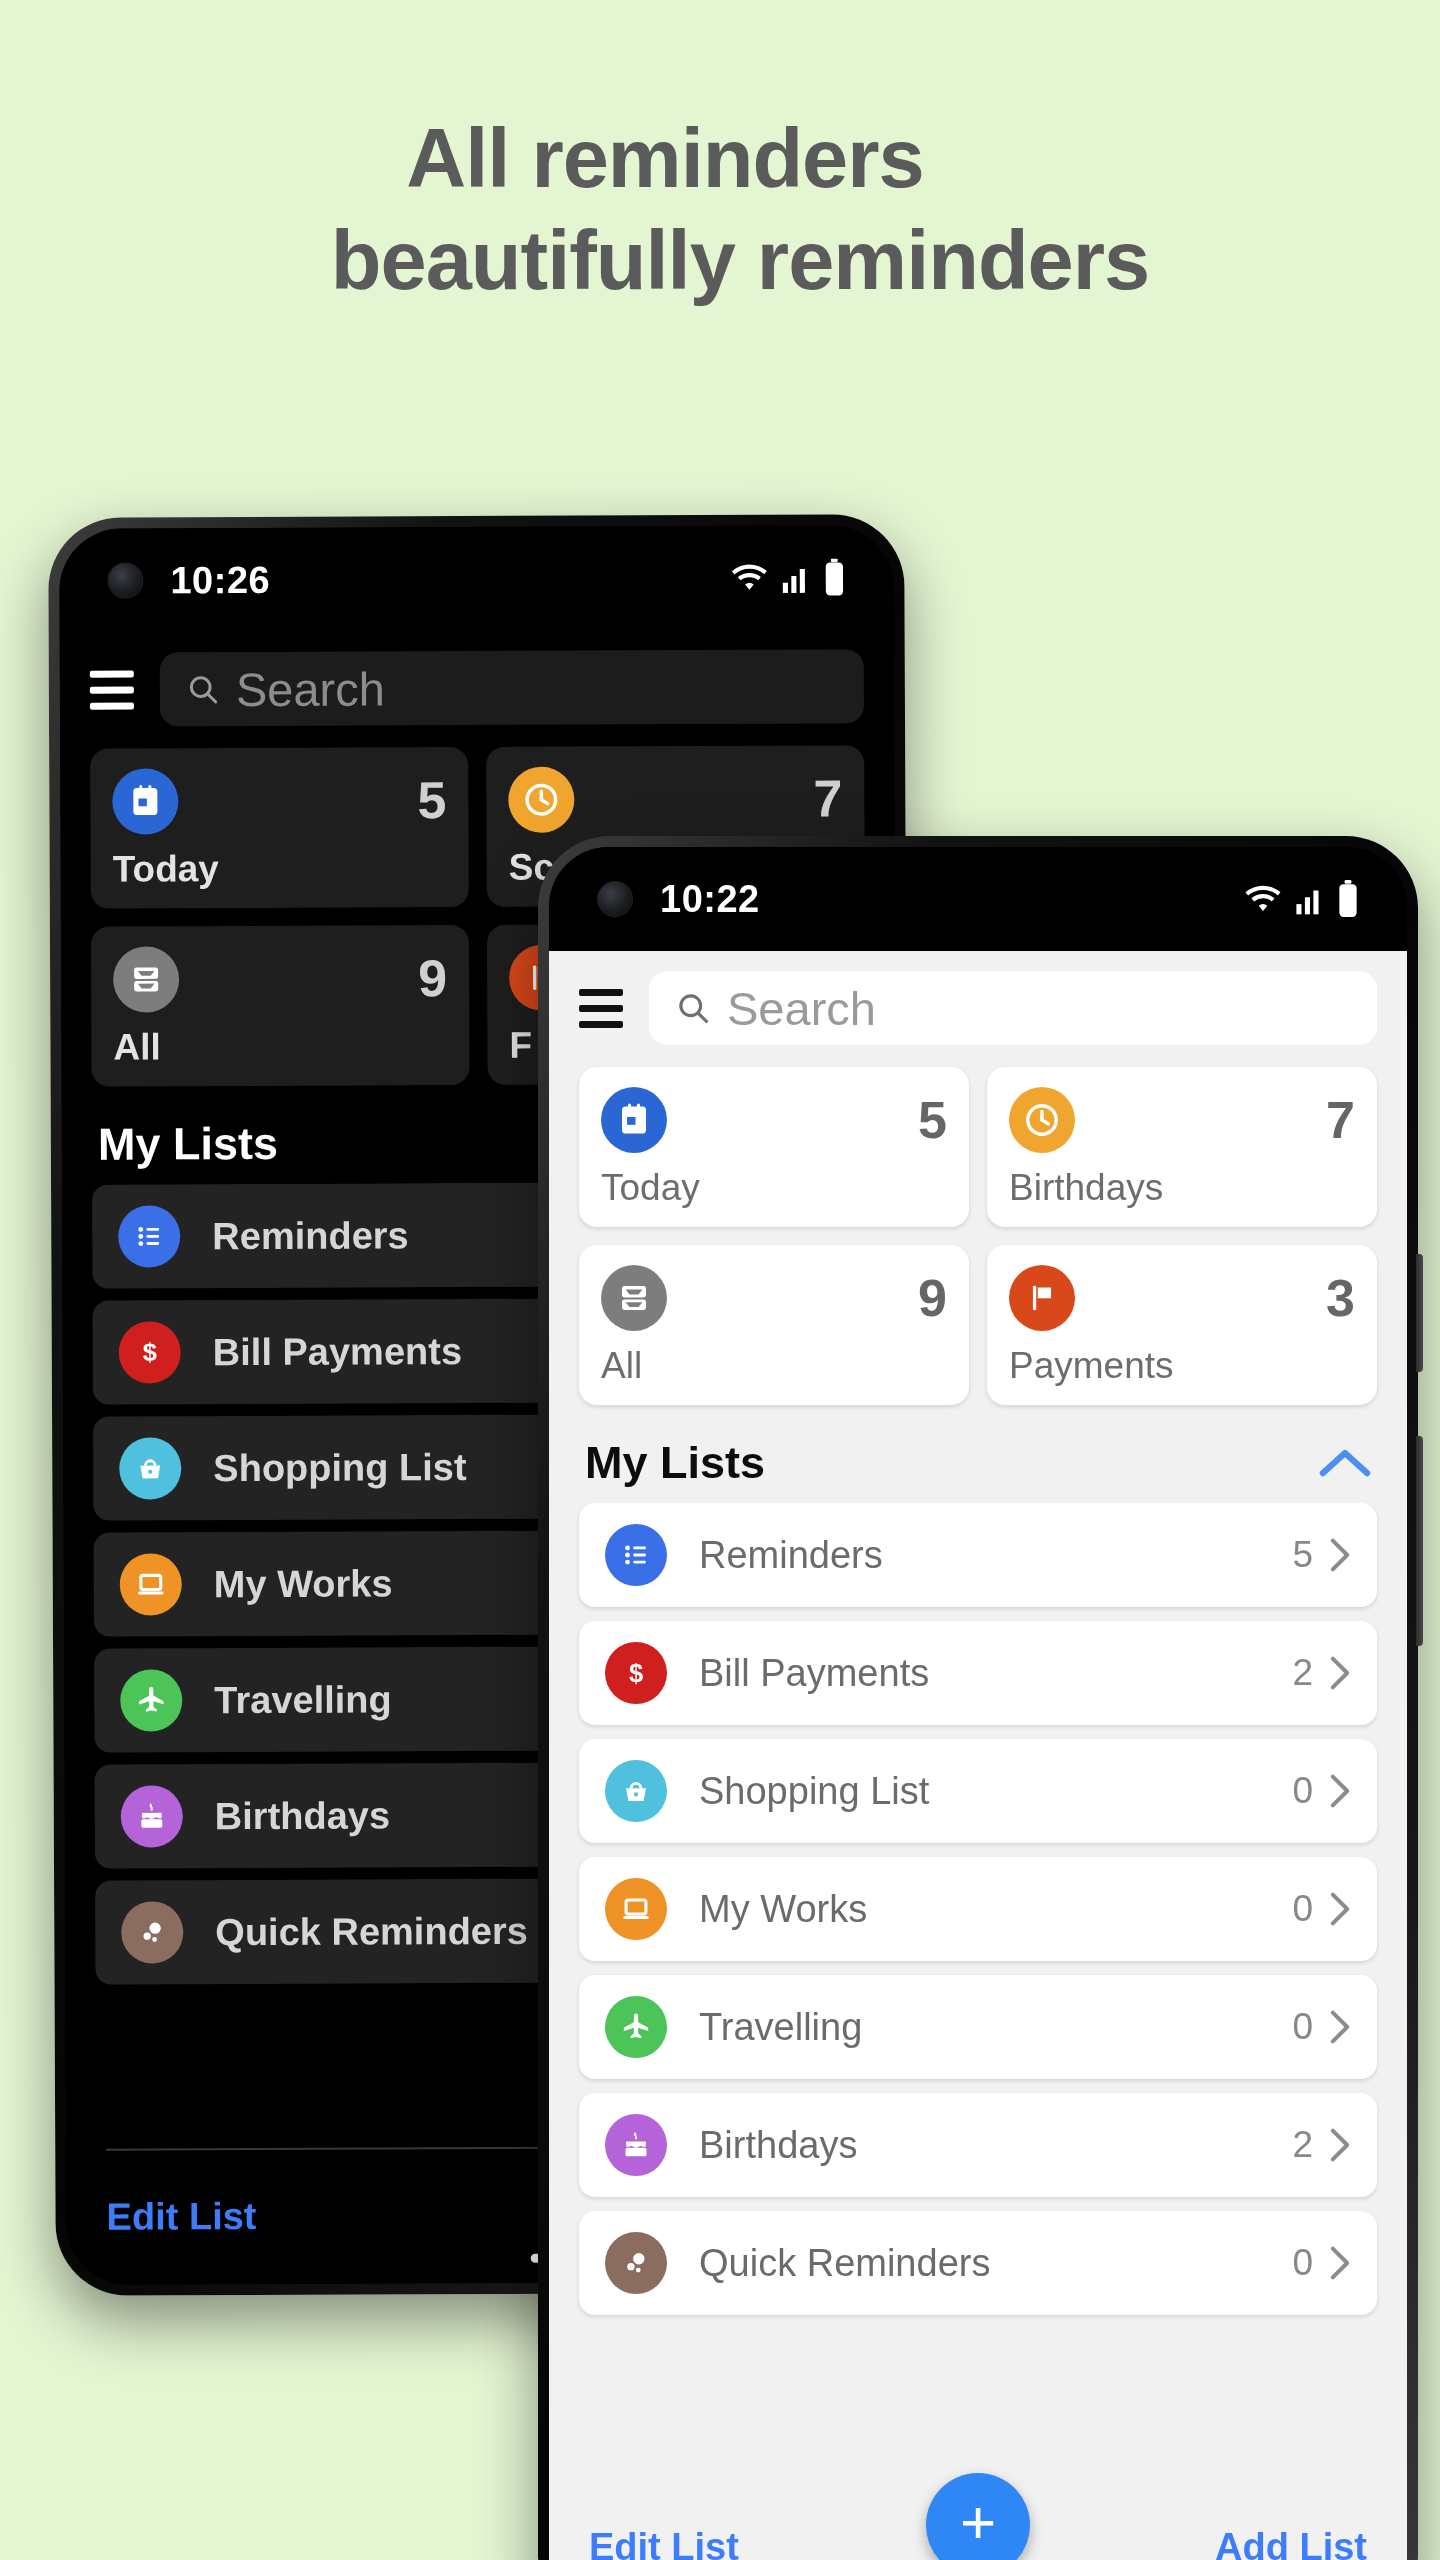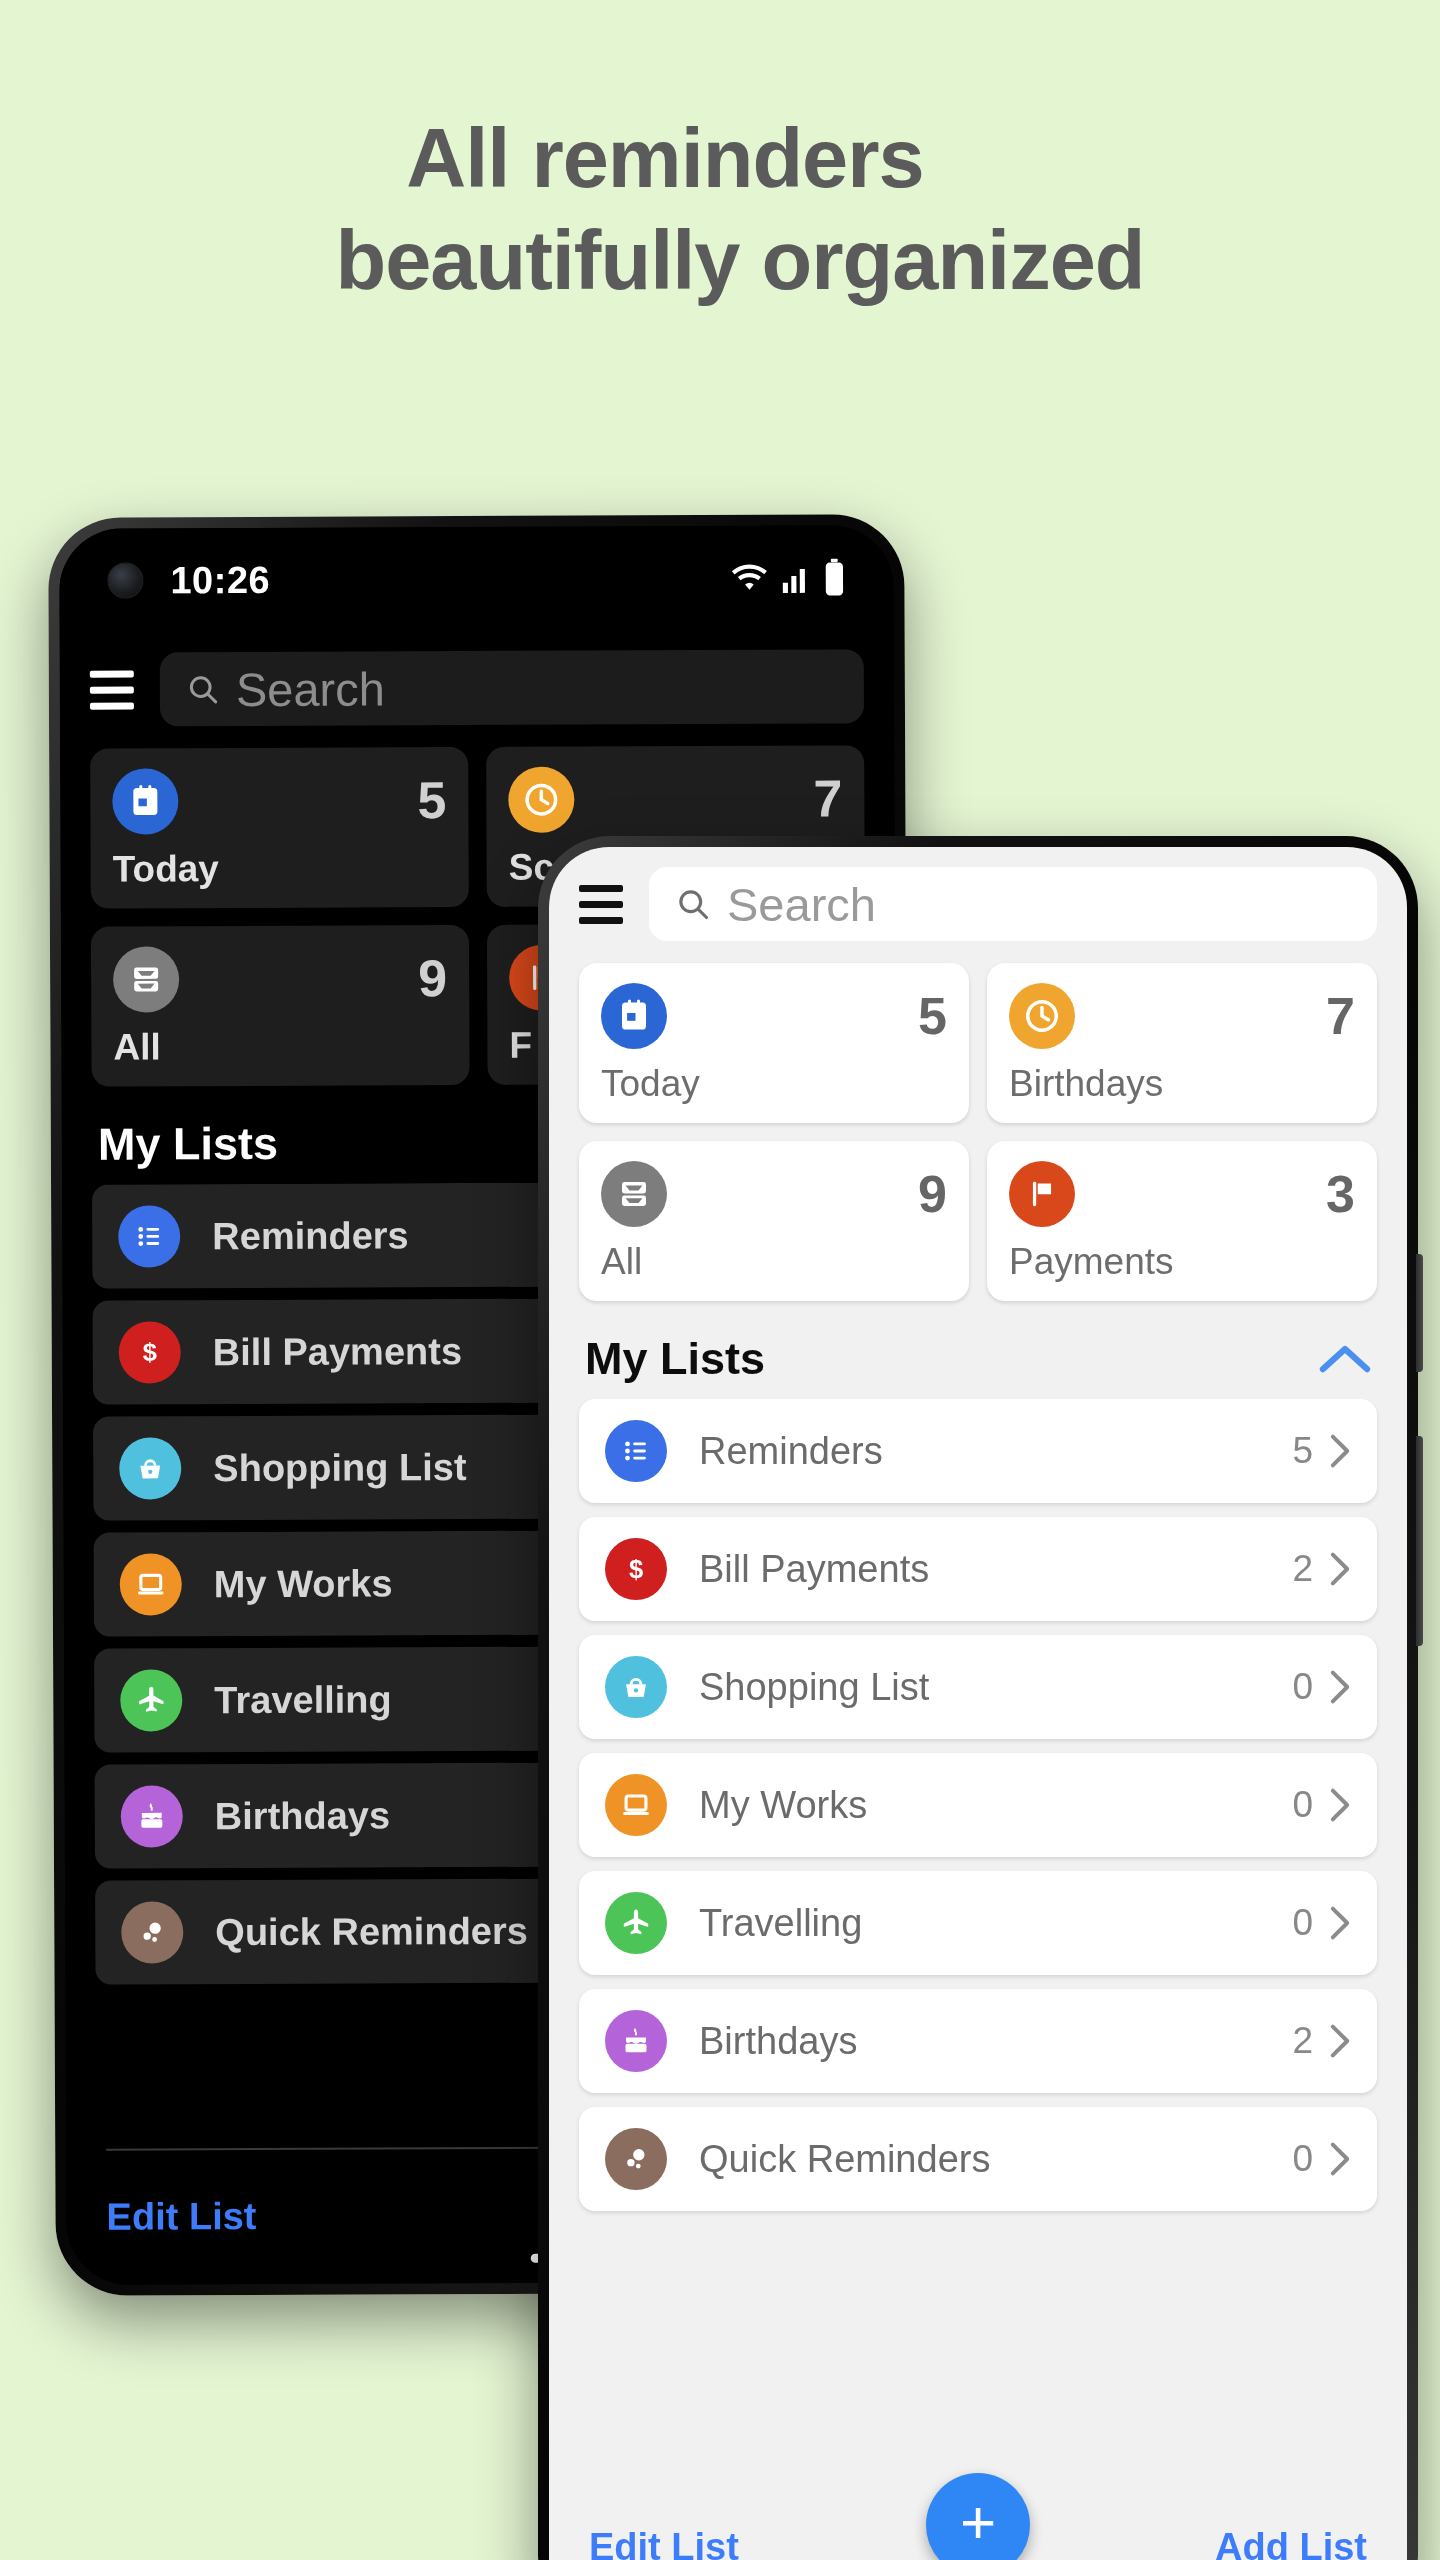--- a/index.html
+++ b/index.html
@@ -236,21 +236,21 @@
   .dark .bar-divider {
     position:absolute; top:0; left:40px; right:0;
     height:2px; background:#3a3a3a;
   }
 </style>
 </head>
 <body>
 
 <div class="headline">
   <span class="ln ln1">All reminders</span>
-  <span class="ln ln2">beautifully organized</span>
+  <span class="ln ln2">beautifully reminders</span>
 </div>
 
 <div class="phone" id="phone-back">
   <div class="phone-inner">
 
     <div class="statusbar">
       <div class="punch"></div>
       <div class="clock">10:26</div>
       <div class="sb-right">
         <svg class="ico-wifi" width="40" height="34" viewBox="0 0 24 20">
@@ -433,20 +433,40 @@
 
     </div>
   </div>
 </div>
 
 <div class="phone" id="phone-front">
   <div class="side-btn b1"></div>
   <div class="side-btn b2"></div>
   <div class="phone-inner">
 
+    <div class="statusbar">
+      <div class="punch"></div>
+      <div class="clock">10:22</div>
+      <div class="sb-right">
+        <svg class="ico-wifi" width="40" height="34" viewBox="0 0 24 20">
+          <path d="M12 17.2l2.6-3.2a4.1 4.1 0 0 0-5.2 0z" fill="#fff"></path>
+          <path d="M12 9.6c2 0 3.9.7 5.3 1.9l1.6-2a11 11 0 0 0-13.8 0l1.6 2A8.2 8.2 0 0 1 12 9.6z" fill="#fff"></path>
+          <path d="M12 4.6c3.4 0 6.5 1.2 8.9 3.3L22.5 6A15.9 15.9 0 0 0 1.5 6l1.6 1.9A13.4 13.4 0 0 1 12 4.6z" fill="#fff"></path>
+        </svg>
+        <svg class="ico-signal" width="32" height="34" viewBox="0 0 18 20">
+          <rect x="1" y="13" width="3" height="6" fill="#fff"></rect>
+          <rect x="6" y="9" width="3" height="10" fill="#fff"></rect>
+          <rect x="11" y="5" width="3" height="14" fill="#fff"></rect>
+        </svg>
+        <svg class="ico-batt" width="22" height="38" viewBox="0 0 12 22">
+          <rect x="4" y="0" width="4" height="2.2" rx="0.8" fill="#fff"></rect>
+          <rect x="1" y="2.4" width="10" height="19" rx="2.4" fill="#fff"></rect>
+        </svg>
+      </div>
+    </div>
 
     <div class="screen light">
 
       <div class="search-row">
         <div class="hamburger">
           <span></span>
             <span></span>
             <span></span>
         </div>
         <div class="search-field">

